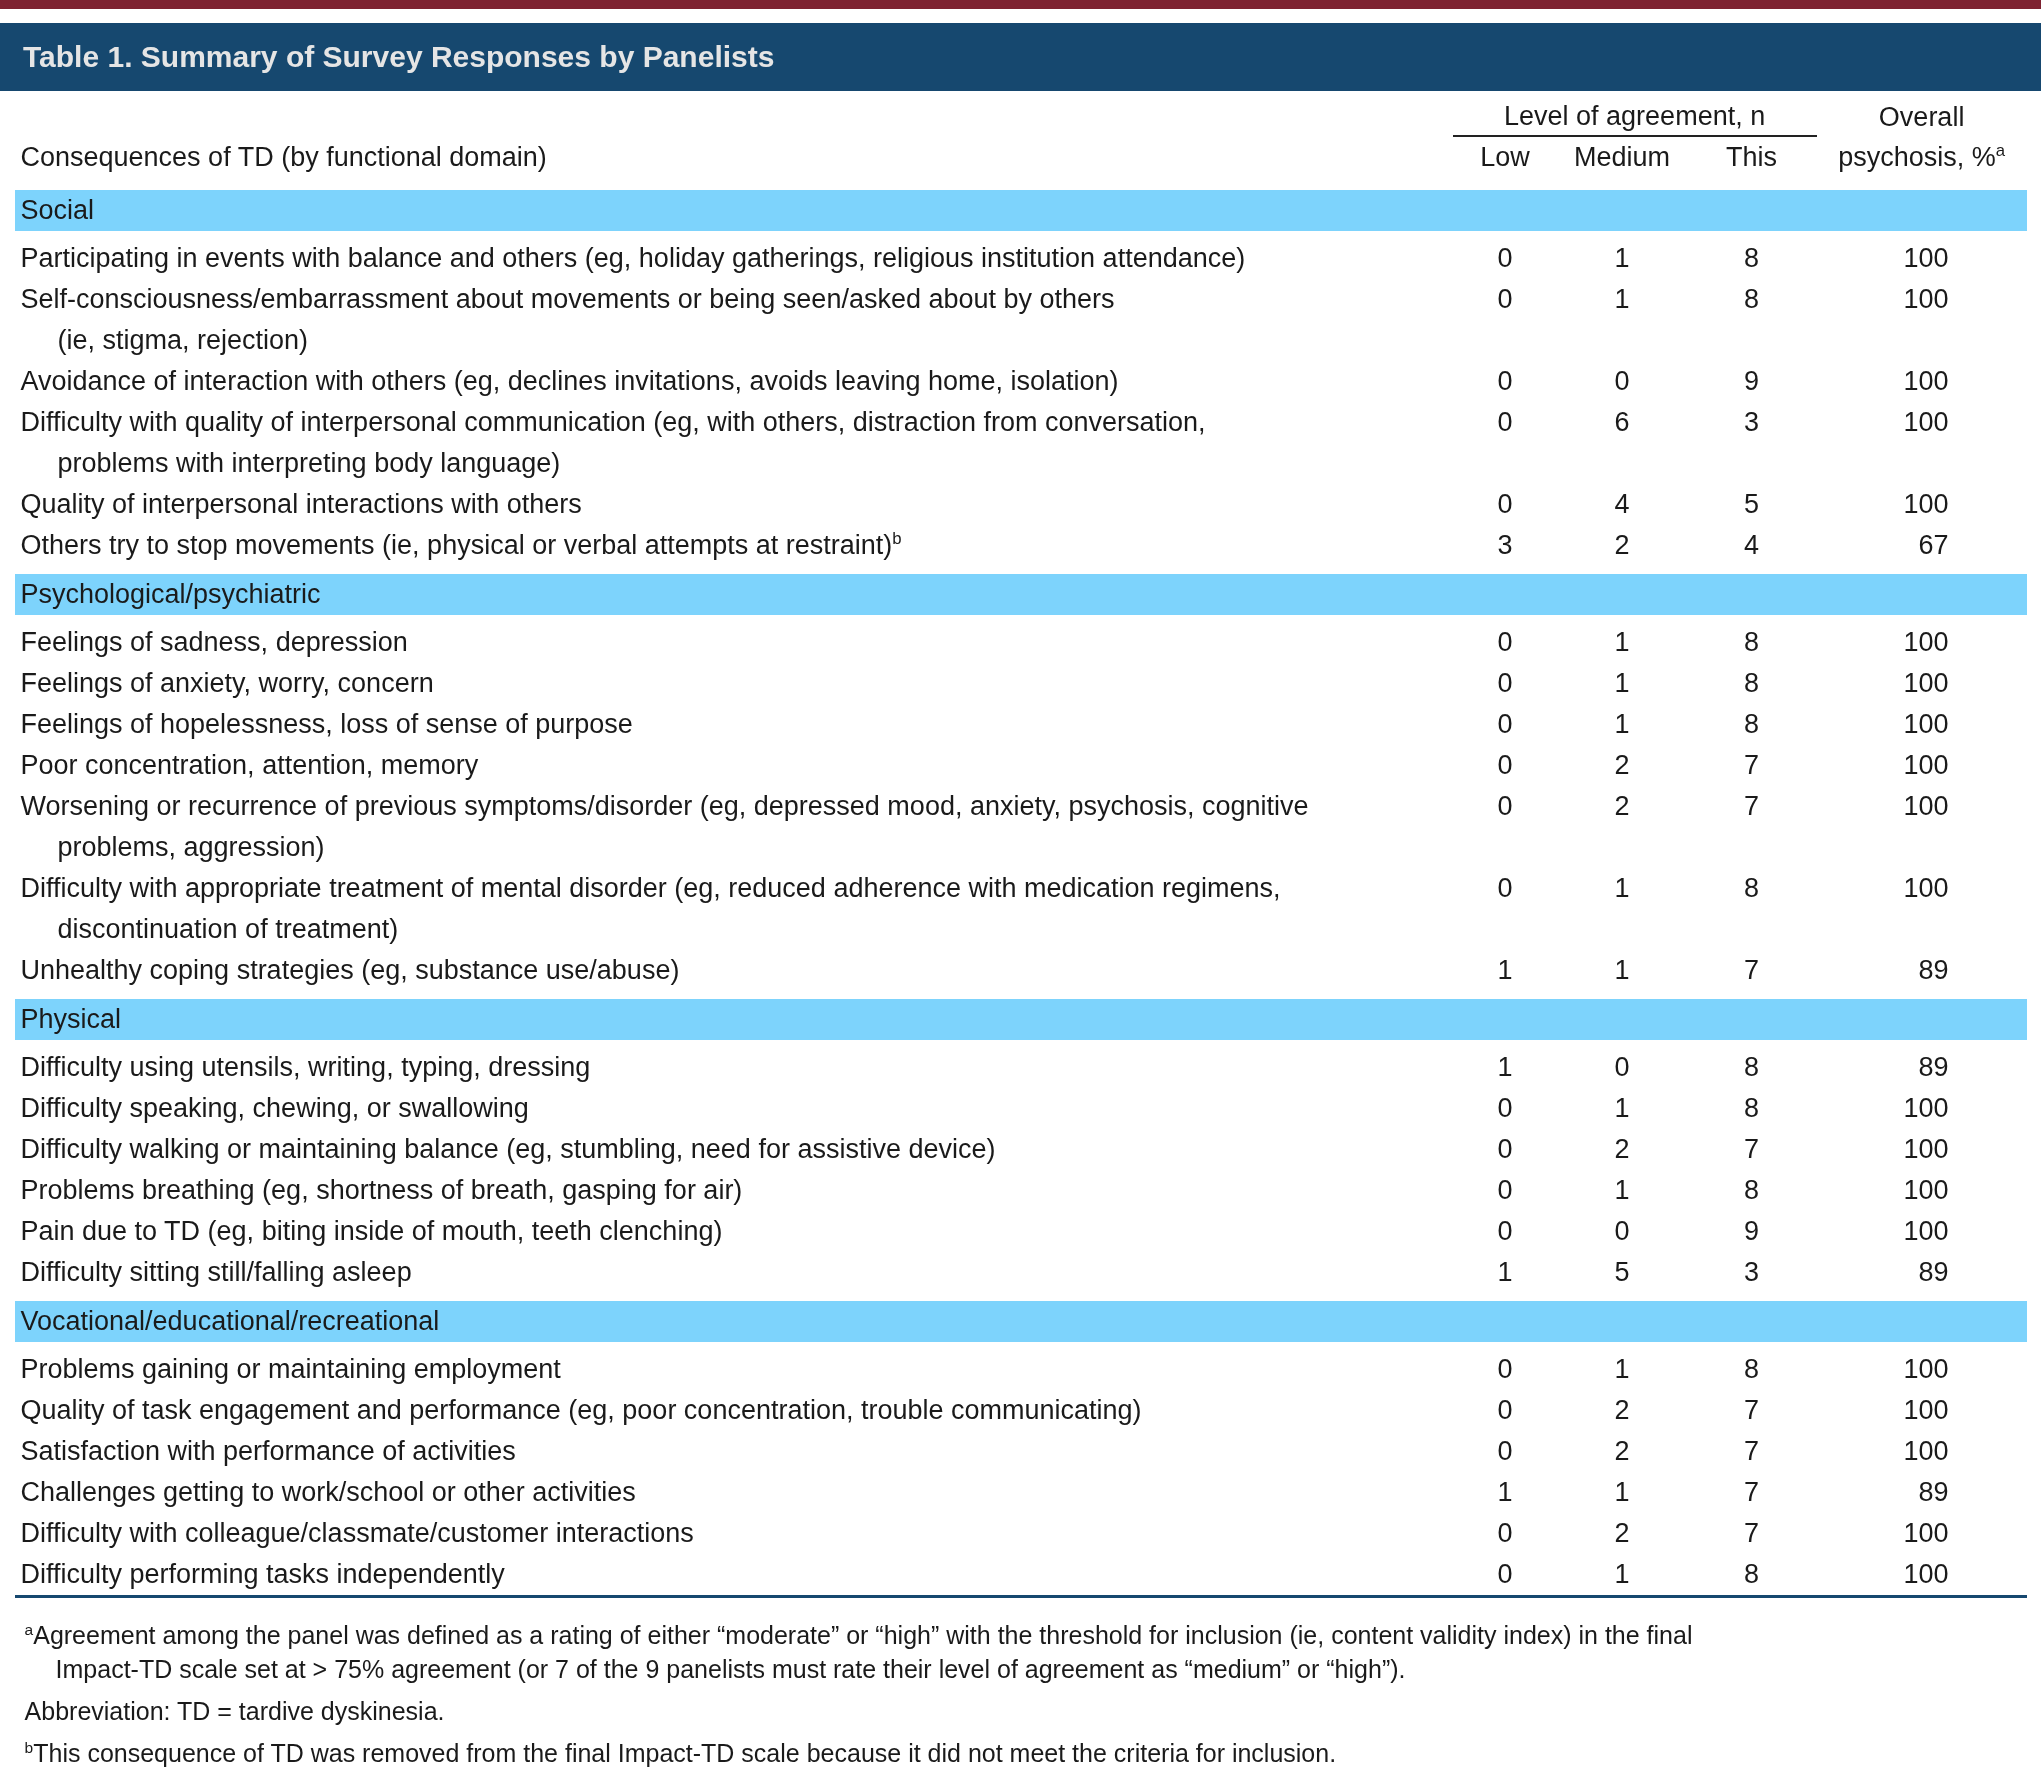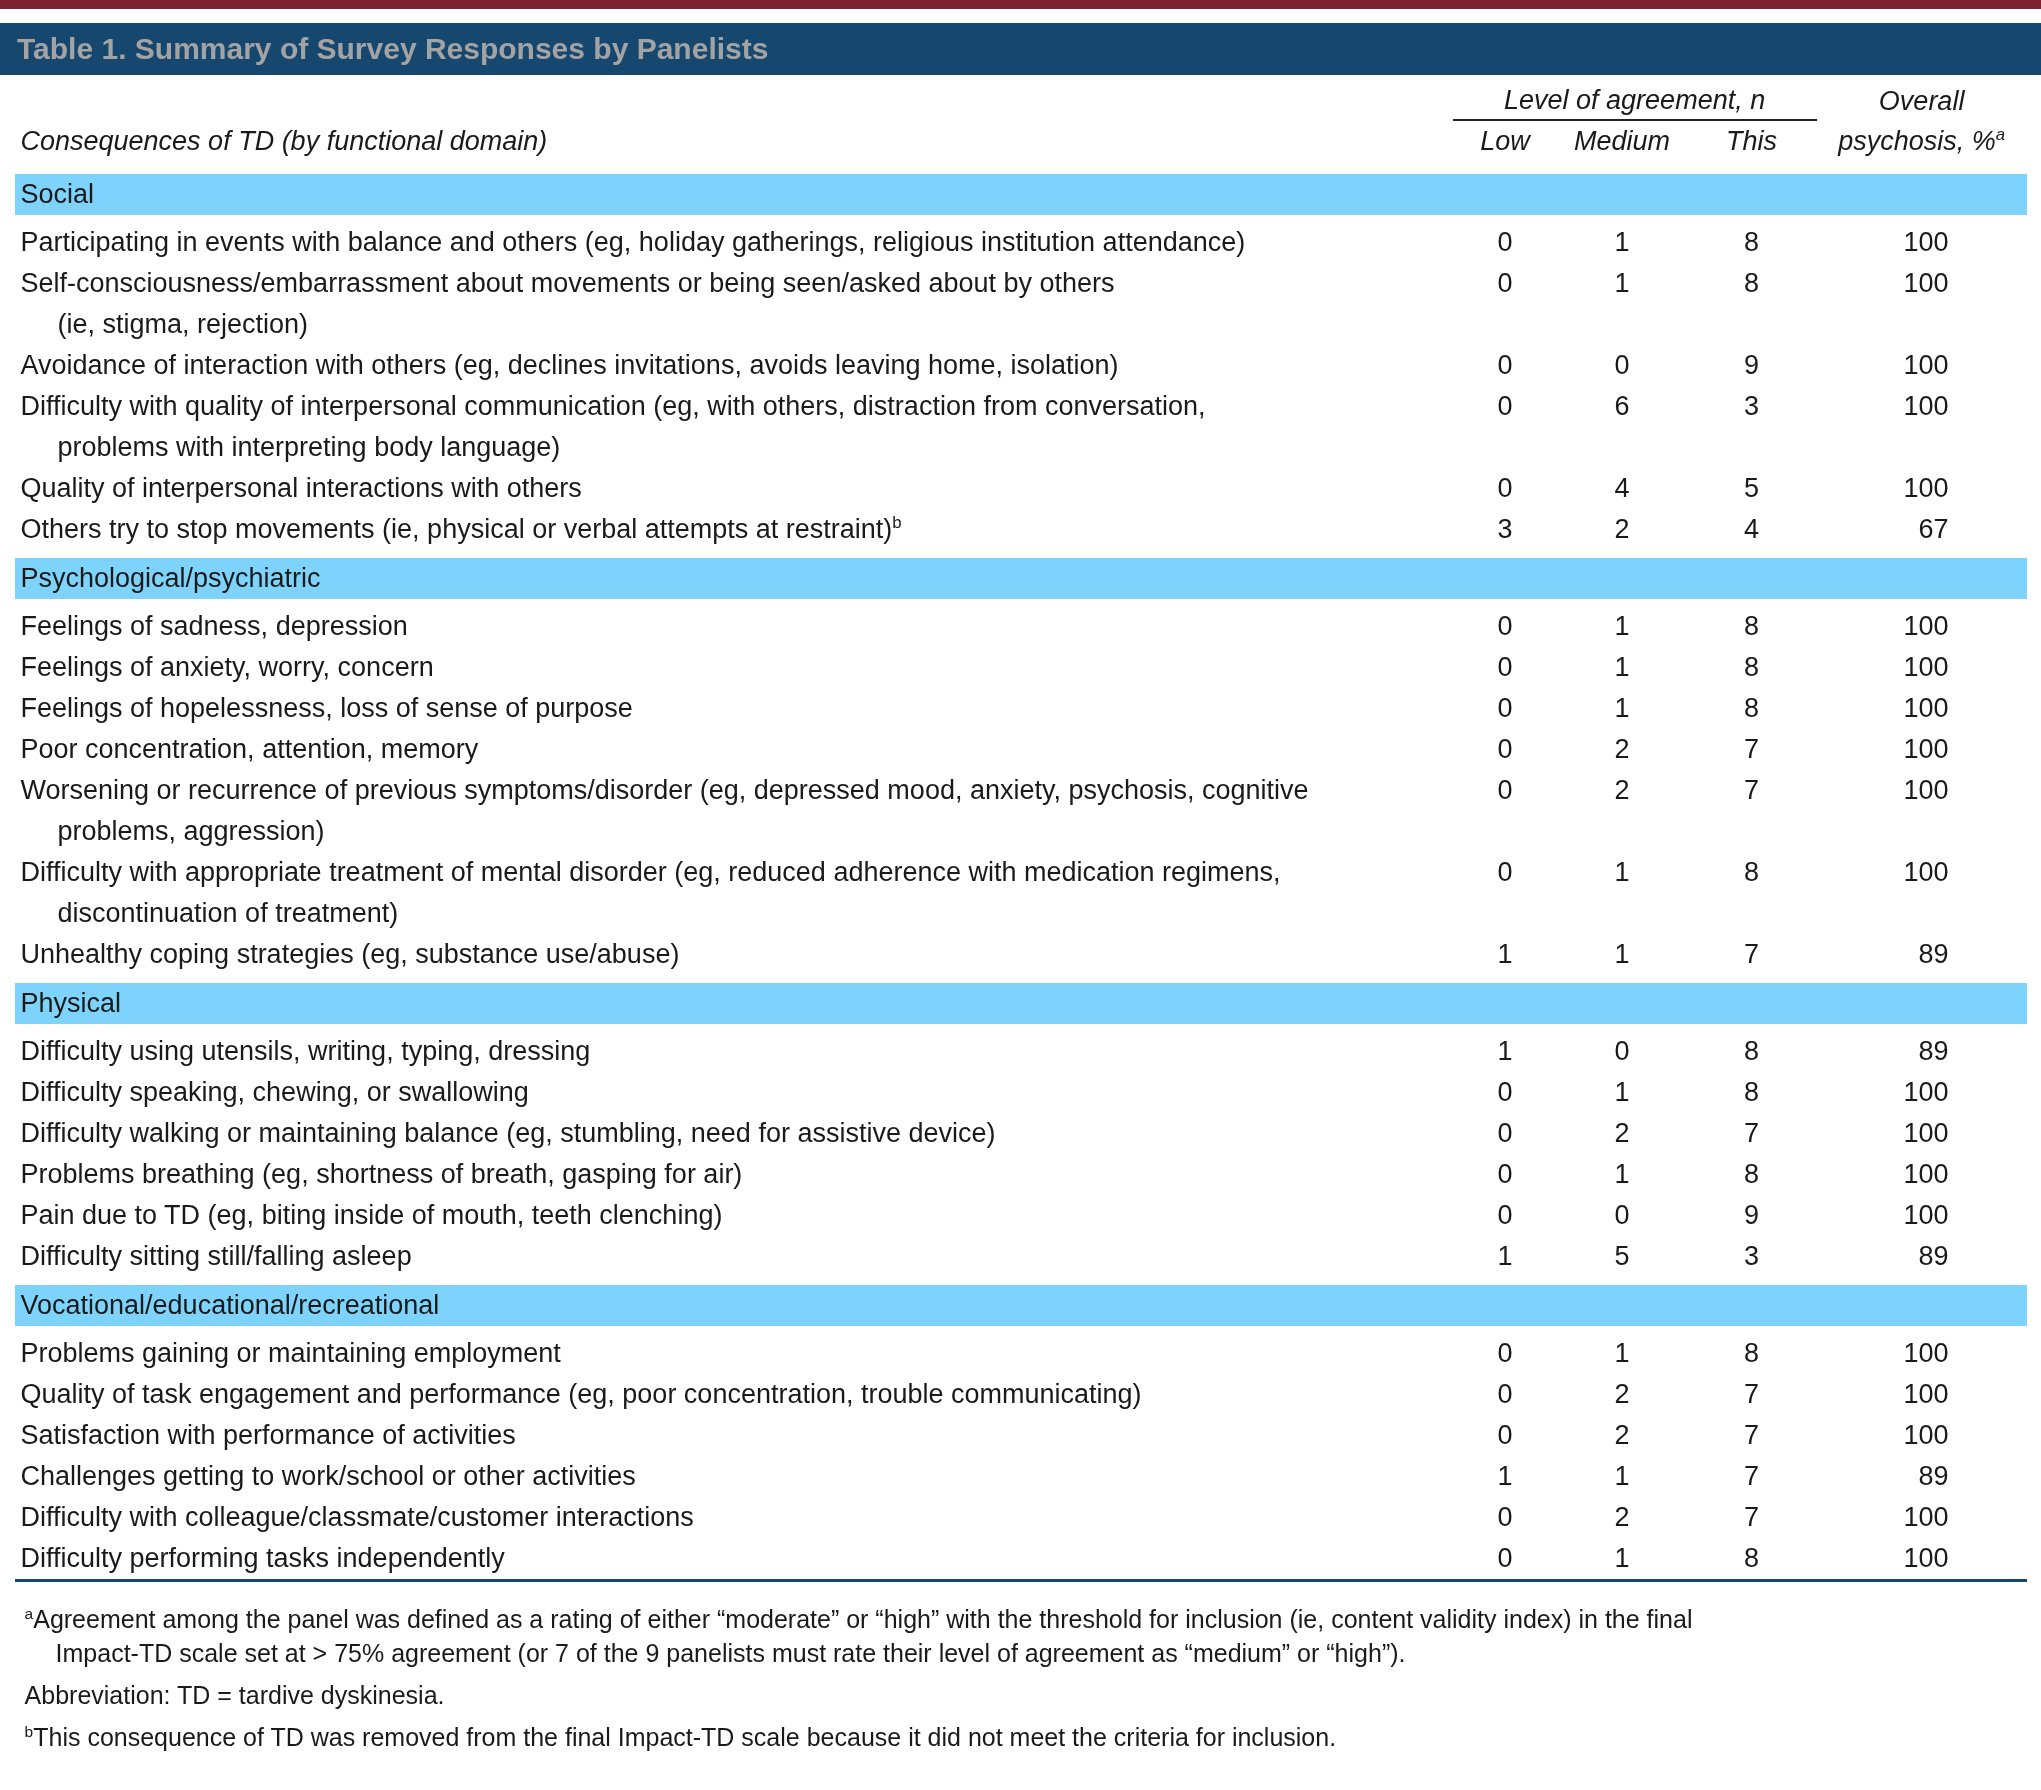--- a/index.html
+++ b/index.html
@@ -14,42 +14,42 @@
     min-height: 1791px;
     background: #fff;
     padding: 0 14.6px 23.4px 14.6px;
   }
   .top-accent {
     height: 8.8px;
     background: #7e2231;
     margin: 0 -14.6px 14.6px -14.6px;
   }
   .title-bar {
-    height: 52px;
+    height: 68px;
     background: #16486f;
-    color: #a3a3a3;
+    color: #e5e5e5;
     display: flex;
     align-items: center;
-    padding-left: 17px;
+    padding-left: 23px;
     font-size: 30px;
     font-weight: bold;
     margin: 0 -14.6px 7.8px -14.6px;
   }
   table.data-table {
     width: 2012px;
     border-collapse: collapse;
     table-layout: fixed;
   }
   col.c-label   { width: 1438px; }
   col.c-low     { width: 105px; }
   col.c-med     { width: 129px; }
   col.c-high    { width: 130px; }
   col.c-overall { width: 210px; }
 
-  thead { border-bottom: 3.9px solid #16486f; font-style: italic; }
+  thead { border-bottom: 3.9px solid #16486f; }
   thead td { vertical-align: bottom; font-size: 27px; line-height: 35px; }
   .group-head {
     text-align: center;
     border-bottom: 2px solid #222222;
     padding-bottom: 1px;
   }
   .overall-head-1 { text-align: center; padding-bottom: 1px; margin-top: 40px; }
   .sub-head { text-align: center; padding: 2.9px 0 6.8px 0; }
   .overall-head-2 { text-align: center; padding: 2.9px 0 6.8px 0; }
   .consequences-head { padding: 2.9px 0 6.8px 5.9px; }

